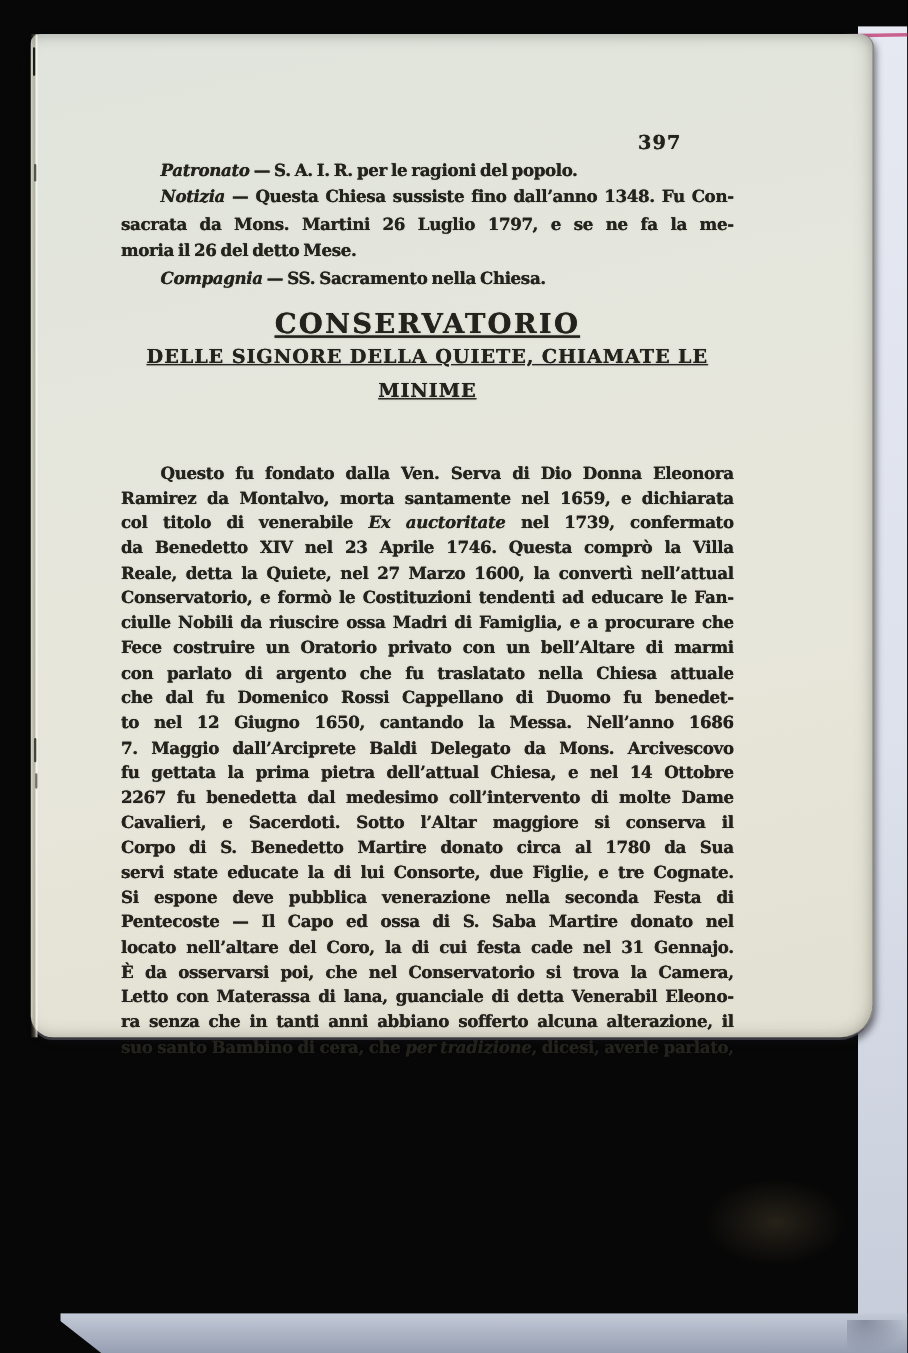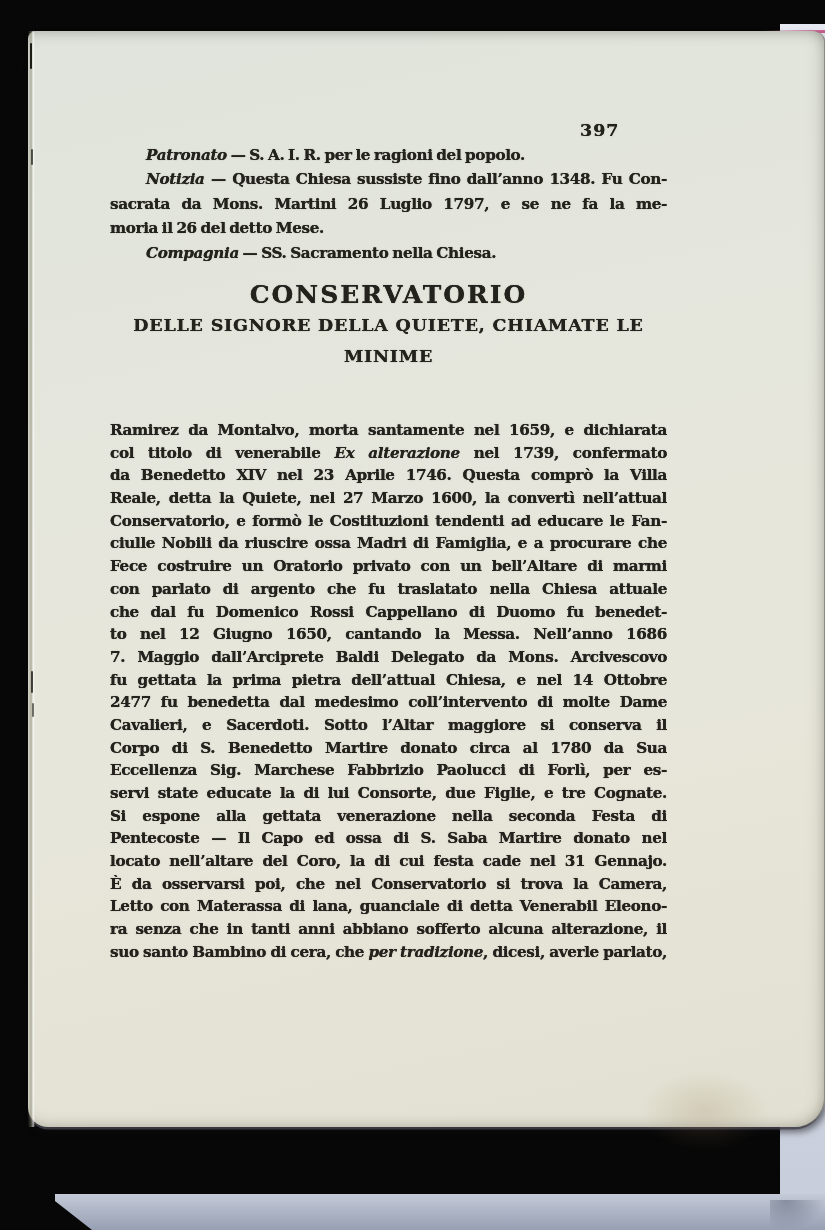--- a/index.html
+++ b/index.html
@@ -20,30 +20,30 @@
   
   .left-strip{position:absolute;left:0;top:58px;width:30px;height:1140px;
     background:linear-gradient(to right,#dadad6 0%,#ececе8 40%,#f2f2ee 100%);
     background:linear-gradient(to right,#dadad6 0%,#ececе8 40%,#f2f2ee 100%);
     border-radius:0 0 0 14px;}
   .black-wedge-top{position:absolute;left:0;top:28px;width:26px;height:78px;background:#070707;
     clip-path:polygon(0 0,100% 0,32% 100%,0 100%);}
   .black-wedge-bottom{position:absolute;left:0;top:1158px;width:92px;height:72px;background:#070707;
     clip-path:polygon(0 0,100% 100%,0 100%);}
   
-  .page{position:absolute;left:28px;top:31px;width:765px;height:1096px;
+  .page{position:absolute;left:28px;top:31px;width:765px;height:912px;
     background:linear-gradient(168deg,#e0e4dc 0%,#e5e6dc 35%,#e7e6da 65%,#e2e0d1 100%);
     border-radius:8px 12px 30px 20px;
     box-shadow:
       1.5px 0 0 0 #8a8a80,
       0 2.5px 0 0 rgba(70,68,76,.8),
       3px 5px 7px rgba(15,15,20,.55),
       inset 0 8px 14px -8px rgba(100,102,96,.45),
       inset -10px 0 18px -12px rgba(90,90,85,.45),
-      inset 0 -10px 16px -12px rgba(80,78,70,.4); padding-left: 31px;}
+      inset 0 -10px 16px -12px rgba(80,78,70,.4);}
   
   .crease{position:absolute;left:0;top:0;width:7px;height:100%;
     background:linear-gradient(to right,rgba(125,123,100,.05),rgba(128,126,102,.5) 45%,rgba(255,255,255,.65) 75%,rgba(125,123,100,0));}
   .nick{position:absolute;width:2px;background:#1d1d18;border-radius:1px;}
   .nick.n1{left:2px;top:12px;height:26px;}
   .nick.n2{left:3px;top:118px;height:16px;opacity:.7;}
   .nick.n3{left:3px;top:640px;height:22px;opacity:.8;}
   .nick.n4{left:4px;top:672px;height:14px;opacity:.6;}
   .stain{position:absolute;left:612px;top:1040px;width:130px;height:80px;
     background:radial-gradient(ellipse,rgba(150,128,88,.22),rgba(150,128,88,0) 70%);}
@@ -53,21 +53,21 @@
   .text-col{position:absolute;left:82px;width:557px;font-weight:700;font-size:15.2px;
     letter-spacing:-0.35px;word-spacing:-1.2px;}
   .front-block{top:112px;}
   .front-block .text-line{height:24.4px;line-height:24.4px;}
   .body-block{top:388px;}
   .body-block .text-line{height:22.7px;line-height:22.7px;}
   .text-line{overflow:hidden;text-align:justify;text-align-last:justify;}
   .text-line.no-justify{text-align:left;text-align-last:left;}
   .text-line.indent{text-indent:36px;text-align:center;}
   .it{font-style:italic;}
-  .heading{position:absolute;left:82px;top:249px;width:557px;text-align:center;font-weight:700;}
+  .heading{position:absolute;left:82px;top:249px;width:557px;text-align:center;font-weight:700;text-decoration:underline;}
   .heading .title{font-size:25px;letter-spacing:2px;line-height:30px;}
   .heading .subtitle{font-size:17.5px;letter-spacing:.8px;line-height:31px;}
 </style>
 </head>
 <body>
 
 <div class="scene">
   <div class="right-strip"></div>
   <div class="bottom-band"></div>
   <div class="corner-shadow"></div>
@@ -93,38 +93,38 @@
       </div>
 
     <div class="heading ink">
       <div class="title">CONSERVATORIO</div>
       <div class="subtitle">
         <div>DELLE SIGNORE DELLA QUIETE, CHIAMATE LE MINIME</div>
       </div>
     </div>
 
     <div class="text-col body-block ink">
+        <div class="text-line indent"><span>Questo fu fondato dalla Ven. Serva di Dio Donna Eleonora</span></div>
         <div class="text-line"><span>Ramirez da Montalvo, morta santamente nel 1659, e dichiarata</span></div>
-        <div class="text-line"><span>col titolo di venerabile </span><span class="it">Ex alterazione</span><span> nel 1739, confermato</span></div>
+        <div class="text-line"><span>col titolo di venerabile </span><span class="it">Ex auctoritate</span><span> nel 1739, confermato</span></div>
         <div class="text-line"><span>da Benedetto XIV nel 23 Aprile 1746. Questa comprò la Villa</span></div>
         <div class="text-line"><span>Reale, detta la Quiete, nel 27 Marzo 1600, la convertì nell’attual</span></div>
         <div class="text-line"><span>Conservatorio, e formò le Costituzioni tendenti ad educare le Fan-</span></div>
         <div class="text-line"><span>ciulle Nobili da riuscire ossa Madri di Famiglia, e a procurare che</span></div>
         <div class="text-line"><span>Fece costruire un Oratorio privato con un bell’Altare di marmi</span></div>
         <div class="text-line"><span>con parlato di argento che fu traslatato nella Chiesa attuale</span></div>
         <div class="text-line"><span>che dal fu Domenico Rossi Cappellano di Duomo fu benedet-</span></div>
         <div class="text-line"><span>to nel 12 Giugno 1650, cantando la Messa. Nell’anno 1686</span></div>
         <div class="text-line"><span>7. Maggio dall’Arciprete Baldi Delegato da Mons. Arcivescovo</span></div>
         <div class="text-line"><span>fu gettata la prima pietra dell’attual Chiesa, e nel 14 Ottobre</span></div>
-        <div class="text-line"><span>2477 fu benedetta dal medesimo coll’intervento di molte Dame</span></div>
+        <div class="text-line"><span>2267 fu benedetta dal medesimo coll’intervento di molte Dame</span></div>
         <div class="text-line"><span>Cavalieri, e Sacerdoti. Sotto l’Altar maggiore si conserva il</span></div>
         <div class="text-line"><span>Corpo di S. Benedetto Martire donato circa al 1780 da Sua</span></div>
-        <div class="text-line"><span>Eccellenza Sig. Marchese Fabbrizio Paolucci di Forlì, per es-</span></div>
         <div class="text-line"><span>servi state educate la di lui Consorte, due Figlie, e tre Cognate.</span></div>
-        <div class="text-line"><span>Si espone alla gettata venerazione nella seconda Festa di</span></div>
+        <div class="text-line"><span>Si espone deve pubblica venerazione nella seconda Festa di</span></div>
         <div class="text-line"><span>Pentecoste — Il Capo ed ossa di S. Saba Martire donato nel</span></div>
         <div class="text-line"><span>locato nell’altare del Coro, la di cui festa cade nel 31 Gennajo.</span></div>
         <div class="text-line"><span>È da osservarsi poi, che nel Conservatorio si trova la Camera,</span></div>
         <div class="text-line"><span>Letto con Materassa di lana, guanciale di detta Venerabil Eleono-</span></div>
         <div class="text-line"><span>ra senza che in tanti anni abbiano sofferto alcuna alterazione, il</span></div>
         <div class="text-line"><span>suo santo Bambino di cera, che </span><span class="it">per tradizione</span><span>, dicesi, averle parlato,</span></div>
       </div>
   </div>
 
   <div class="black-wedge-top"></div>

